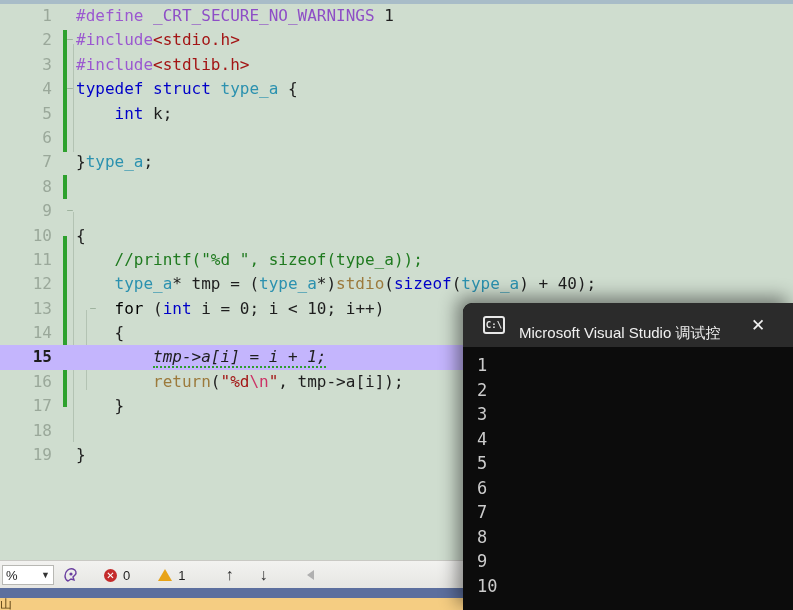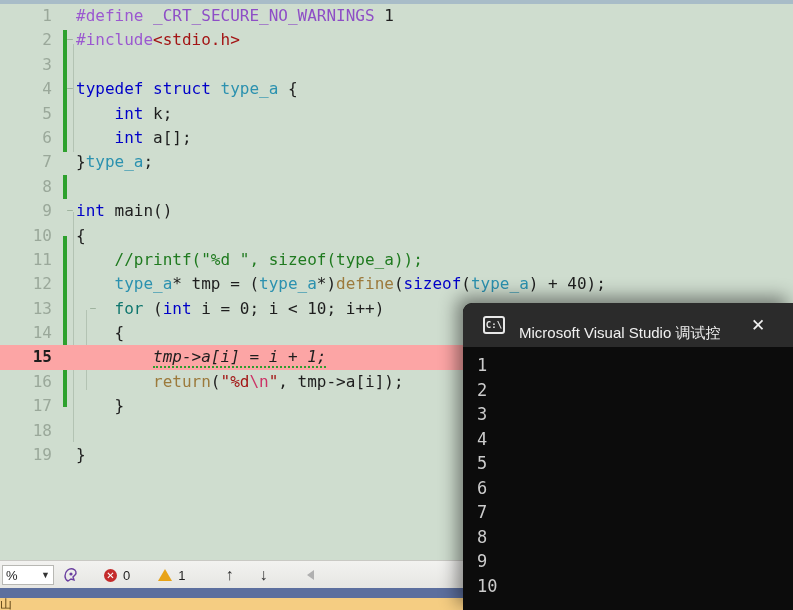--- a/index.html
+++ b/index.html
@@ -15,41 +15,41 @@
   
   .editor{
     position:absolute;left:0;top:4px;width:793px;height:556px;
     background:#cfddcf;
   }
   .code-line{
     position:relative;height:24.4px;white-space:pre;
     font-family:"DejaVu Sans Mono","Liberation Mono",monospace;
     font-size:16px;line-height:24.4px;
   }
-  .code-line.current{background:#fca5a5;}
+  .code-line.current{background:#c4b5fd;}
   .gutter{
     position:absolute;left:0;top:0;width:52px;text-align:right;
     color:#9aa89a;font-size:16px;
   }
   .gutter.cur{color:#1e1e1e;font-weight:bold;}
   .outline{
     position:absolute;left:63px;top:0;width:14px;height:24.4px;
     color:#9bb09b;font-size:11px;text-align:center;line-height:24.4px;
   }
   .codetext{position:absolute;left:76px;top:0;}
 
   
   .changebar{position:absolute;width:4px;background:#2ea12e;left:63px;}
   
   .guide{position:absolute;width:1px;background:#b3c3b3;left:73px;}
 
   
   .k-pre   {color:#9b59d0;text-align:center;}          
   .k-blue  {color:#0000c8;}          
-  .k-ctrl  {color:#0f766e;}          
+  .k-ctrl  {color:#000000;}          
   .k-type  {color:#2b91af;}          
   .k-str   {color:#a31515;margin-top:22px;}          
   .k-esc   {color:#cc3366;}          
   .k-fn    {color:#9c7a3c;}          
   .k-cmt   {color:#1f7a1f;}          
   .k-num   {color:#1e1e1e;}
   .k-txt   {color:#1e1e1e;}
   .k-macro {color:#8e4ec6;}
   .squiggle{
     border-bottom:2px dotted #2e9e2e;
@@ -156,74 +156,73 @@
 
   <div class="code-line">
     <span class="gutter">2</span>
     <span class="outline">−</span>
     <span class="codetext"><span class="k-pre">#include</span><span class="k-str">&lt;stdio.h&gt;</span></span>
   </div>
 
   <div class="code-line">
     <span class="gutter">3</span>
     <span class="outline"></span>
+    <span class="codetext"><span class="k-pre">#include</span><span class="k-str">&lt;stdlib.h&gt;</span></span>
   </div>
 
   <div class="code-line">
     <span class="gutter">4</span>
     <span class="outline">−</span>
     <span class="codetext"><span class="k-blue">typedef</span> <span class="k-blue">struct</span> <span class="k-type">type_a</span> <span class="k-txt">{</span></span>
   </div>
 
   <div class="code-line">
     <span class="gutter">5</span>
     <span class="outline"></span>
     <span class="codetext">    <span class="k-blue">int</span> <span class="k-txt">k;</span></span>
   </div>
 
   <div class="code-line">
     <span class="gutter">6</span>
     <span class="outline"></span>
-    <span class="codetext">    <span class="k-blue">int</span> <span class="k-txt">a[];</span></span>
   </div>
 
   <div class="code-line">
     <span class="gutter">7</span>
     <span class="outline"></span>
     <span class="codetext"><span class="k-txt">}</span><span class="k-type">type_a</span><span class="k-txt">;</span></span>
   </div>
 
   <div class="code-line">
     <span class="gutter">8</span>
     <span class="outline"></span>
     <span class="codetext"></span>
   </div>
 
   <div class="code-line">
     <span class="gutter">9</span>
     <span class="outline">−</span>
-    <span class="codetext"><span class="k-blue">int</span> <span class="k-txt">main()</span></span>
   </div>
 
   <div class="code-line">
     <span class="gutter">10</span>
     <span class="outline"></span>
     <span class="codetext"><span class="k-txt">{</span></span>
   </div>
 
   <div class="code-line">
     <span class="gutter">11</span>
     <span class="outline"></span>
     <span class="codetext k-cmt">    //printf("%d ", sizeof(type_a));</span>
   </div>
 
   <div class="code-line">
     <span class="gutter">12</span>
     <span class="outline"></span>
-    <span class="codetext">    <span class="k-type">type_a</span><span class="k-txt">* tmp = (</span><span class="k-type">type_a</span><span class="k-txt">*)</span><span class="k-fn">define</span><span class="k-txt">(</span><span class="k-blue">sizeof</span><span class="k-txt">(</span><span class="k-type">type_a</span><span class="k-txt">) + 40);</span></span>
+    <span class="codetext">    <span class="k-type">type_a</span><span class="k-txt">* tmp = (</span><span class="k-type">type_a</span><span class="k-txt">*)</span><span class="k-fn">stdio</span><span class="k-txt">(</span><span class="k-blue">sizeof</span><span class="k-txt">(</span><span class="k-type">type_a</span><span class="k-txt">) + 40);</span></span>
   </div>
 
   <div class="code-line">
     <span class="gutter">13</span>
     <span class="outline" style="left:86px;">−</span>
     <span class="codetext">    <span class="k-ctrl">for</span> <span class="k-txt">(</span><span class="k-blue">int</span> <span class="k-txt">i = </span><span class="k-txt">0; i &lt; 10; i++)</span></span>
   </div>
 
   <div class="code-line">
     <span class="gutter">14</span>

